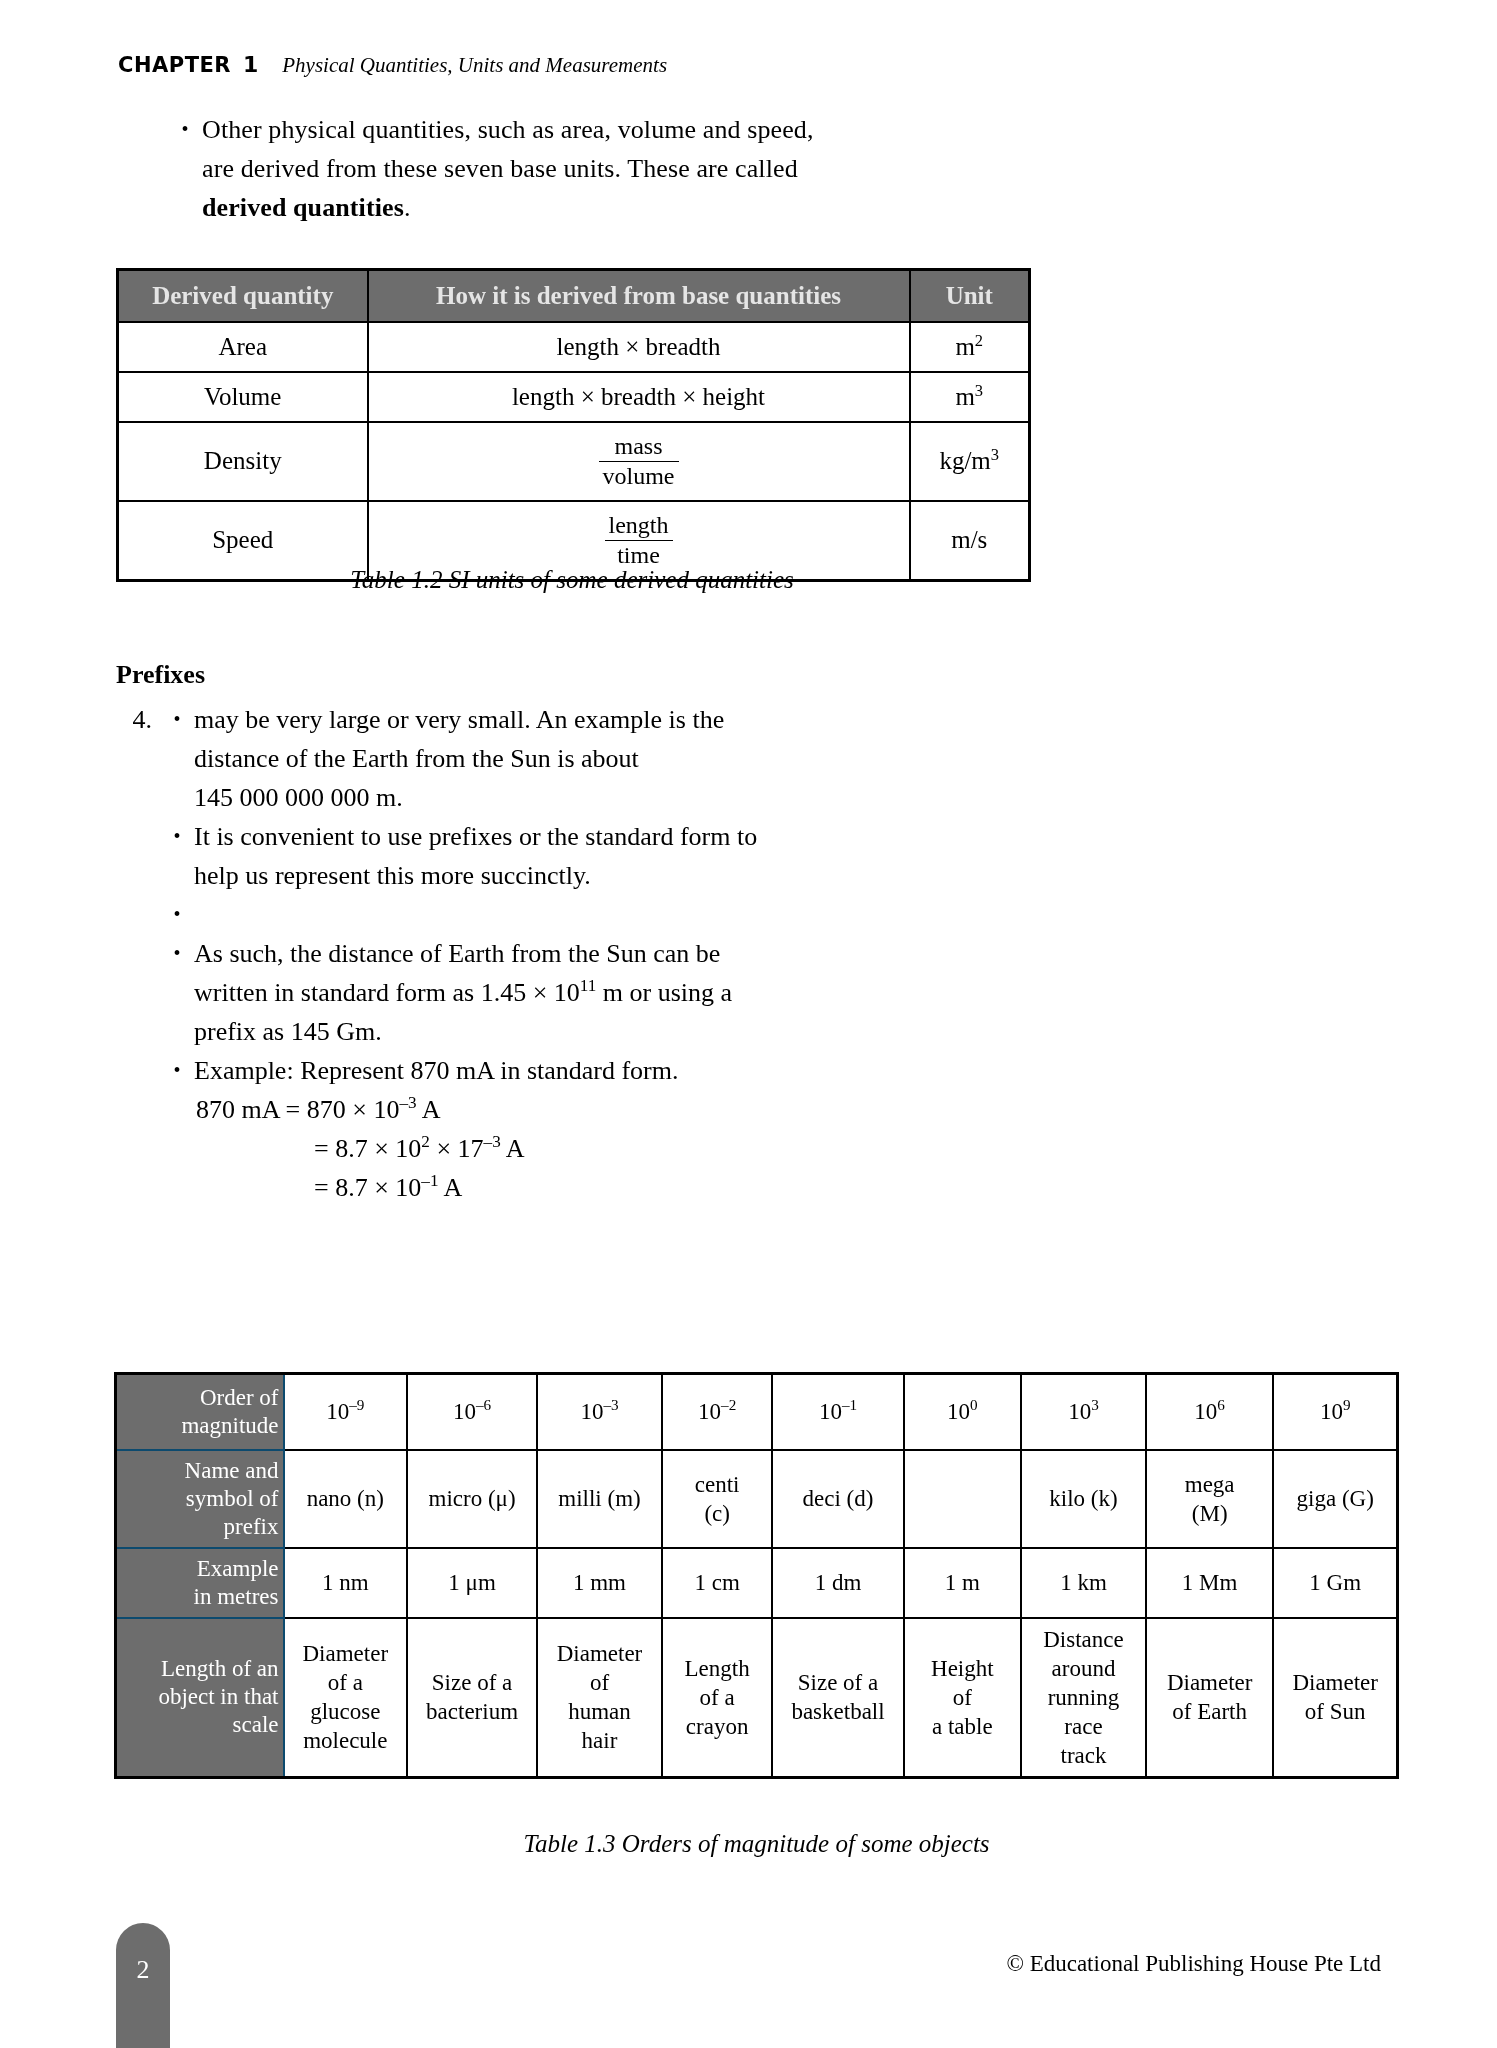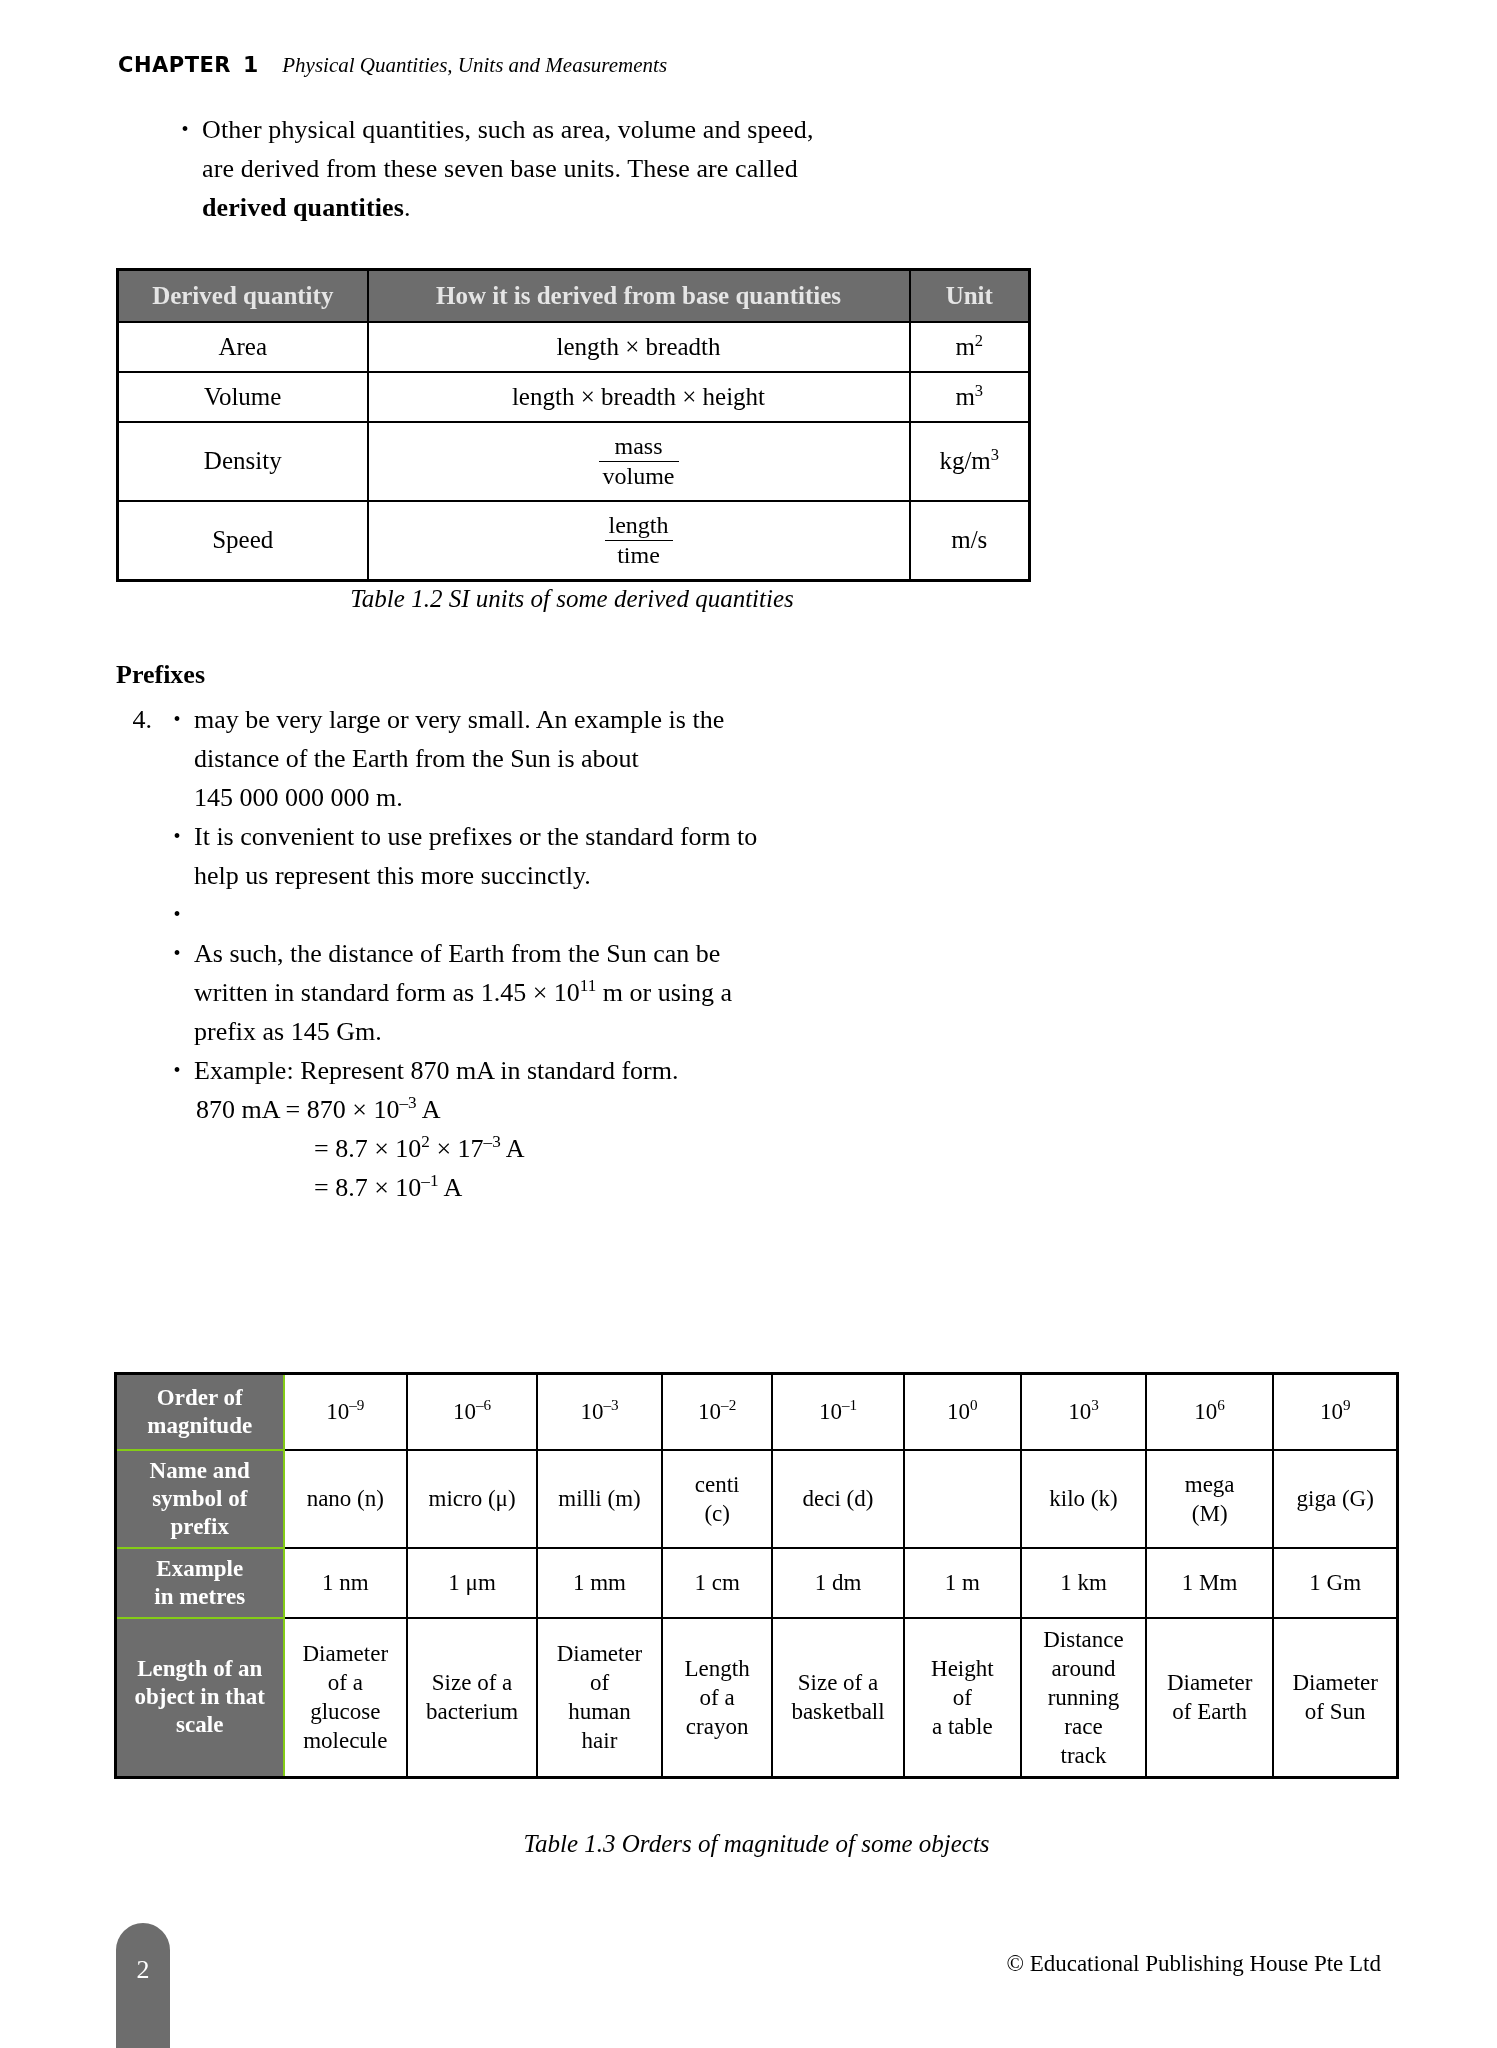--- a/index.html
+++ b/index.html
@@ -106,21 +106,21 @@
   .frac .num { display: block; padding: 0 4px 1px 4px; }
   .frac .den { display: block; border-top: 1.6px solid #000; padding: 1px 4px 0 4px; }
 
   sup { font-size: 0.66em; vertical-align: super; line-height: 0; }
 
   .tbl-caption {
     font-style: italic;
     font-size: 25px;
     text-align: center;
   }
-  .cap12 { position: absolute; top: 585px; left: 116px; width: 912px; }
+  .cap12 { position: absolute; top: 566px; left: 116px; width: 912px; }
 
   
   .prefixes-head {
     position: absolute;
     top: 660px;
     left: 116px;
     font-weight: bold;
     font-size: 26px;
   }
   .prefix-list { position: absolute; top: 700px; left: 116px; width: 1180px; }
@@ -136,26 +136,26 @@
   .tbl13-wrap { position: absolute; top: 1372px; left: 114px; }
   table.t13 {
     border-collapse: collapse;
     border: 3px solid #000;
     background: #fff;
     width: 1285px;
   }
   table.t13 th {
     background: #6d6d6d;
     color: #ffffff;
-    font-weight: bold;
+    font-weight: normal;
     font-size: 23px;
     line-height: 28px;
-    text-align: center;
+    text-align: right;
     vertical-align: middle;
-    border: 2px solid #84cc16;
+    border: 2px solid #0c4a6e;
     width: 168px;
     padding: 6px 4px;
   }
   table.t13 td {
     border: 2px solid #000;
     text-align: center;
     vertical-align: middle;
     font-size: 23px;
     line-height: 29px;
     padding: 6px 18px;

